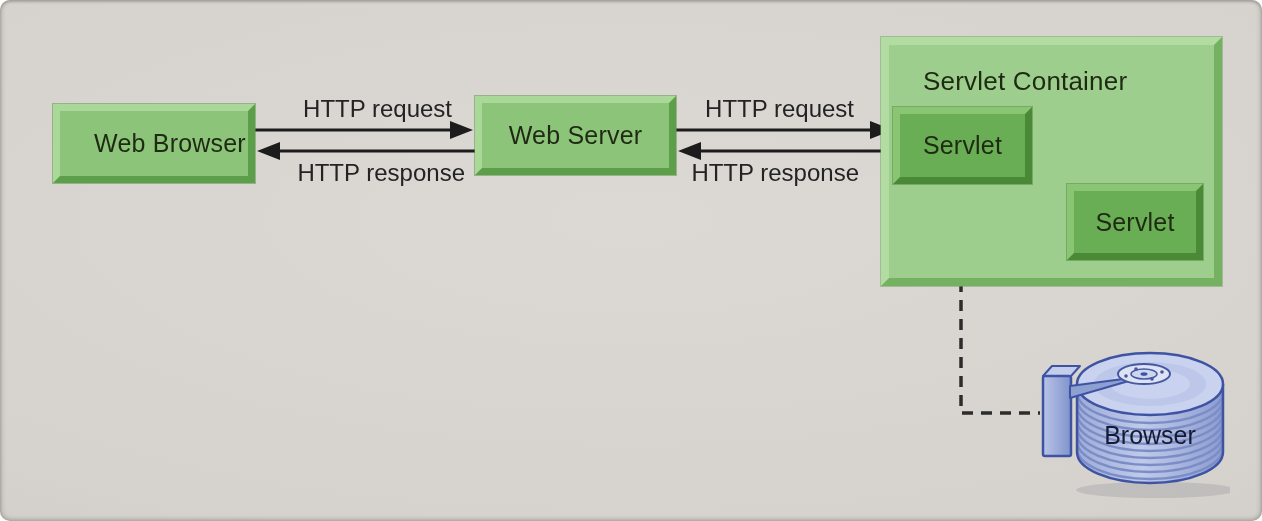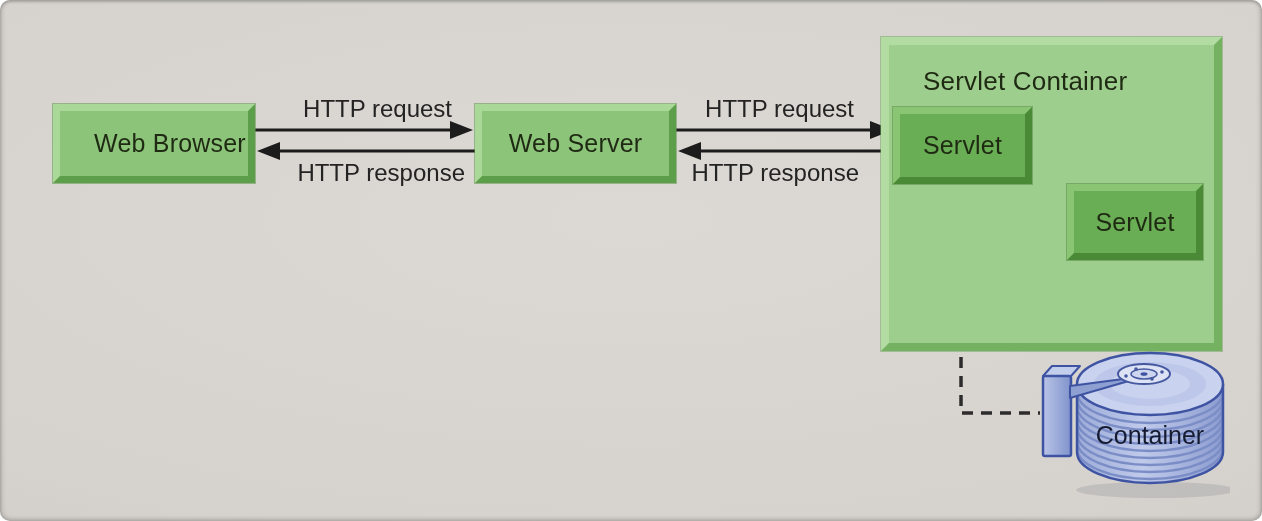--- a/index.html
+++ b/index.html
@@ -21,24 +21,24 @@
     display:flex;align-items:center;justify-content:center;
     border:7px solid;
     font-size:25px;color:#1f2a13;letter-spacing:.2px;white-space:nowrap;
   }
   .node{
     background:#8cc47a;
     border-color:#aad898 #5d9e4a #5d9e4a #aad898;
     box-shadow:0 0 0 1px rgba(96,150,78,.55);
   }
   .web-browser{left:53px;top:104px;width:202px;height:79px;padding-left:32px;}
-  .web-server{left:475px;top:104px;width:201px;height:79px;}
+  .web-server{left:475px;top:96px;width:201px;height:79px;}
 
   .container-box{
-    left:881px;top:37px;width:341px;height:314px;
+    left:881px;top:37px;width:341px;height:249px;
     background:#9ece8d;
     border-width:8px;
     border-color:#b2dca2 #74b160 #74b160 #b2dca2;
     box-shadow:0 0 0 1px rgba(110,160,92,.5);
   }
   .container-title{
     position:absolute;left:34px;top:21px;
     font-size:26px;color:#1f2a13;white-space:nowrap;
   }
   .servlet{
@@ -156,15 +156,15 @@
 
     <ellipse cx="114" cy="32" rx="26" ry="10" fill="#dde3f5" stroke="#45589f" stroke-width="2"></ellipse>
     <ellipse cx="114" cy="32" rx="13" ry="5" fill="#cdd5ef" stroke="#45589f" stroke-width="1.5"></ellipse>
     <ellipse cx="114" cy="32" rx="3.5" ry="1.8" fill="#3f53a3"></ellipse>
     <circle cx="96" cy="34" r="1.8" fill="#45589f"></circle>
     <circle cx="132" cy="30" r="1.8" fill="#45589f"></circle>
     <circle cx="106" cy="27" r="1.8" fill="#45589f"></circle>
     <circle cx="122" cy="37" r="1.8" fill="#45589f"></circle>
   </svg>
 
-  <div class="db-label">Container</div>
+  <div class="db-label">Browser</div>
 
 </div>
 
 </body></html>

